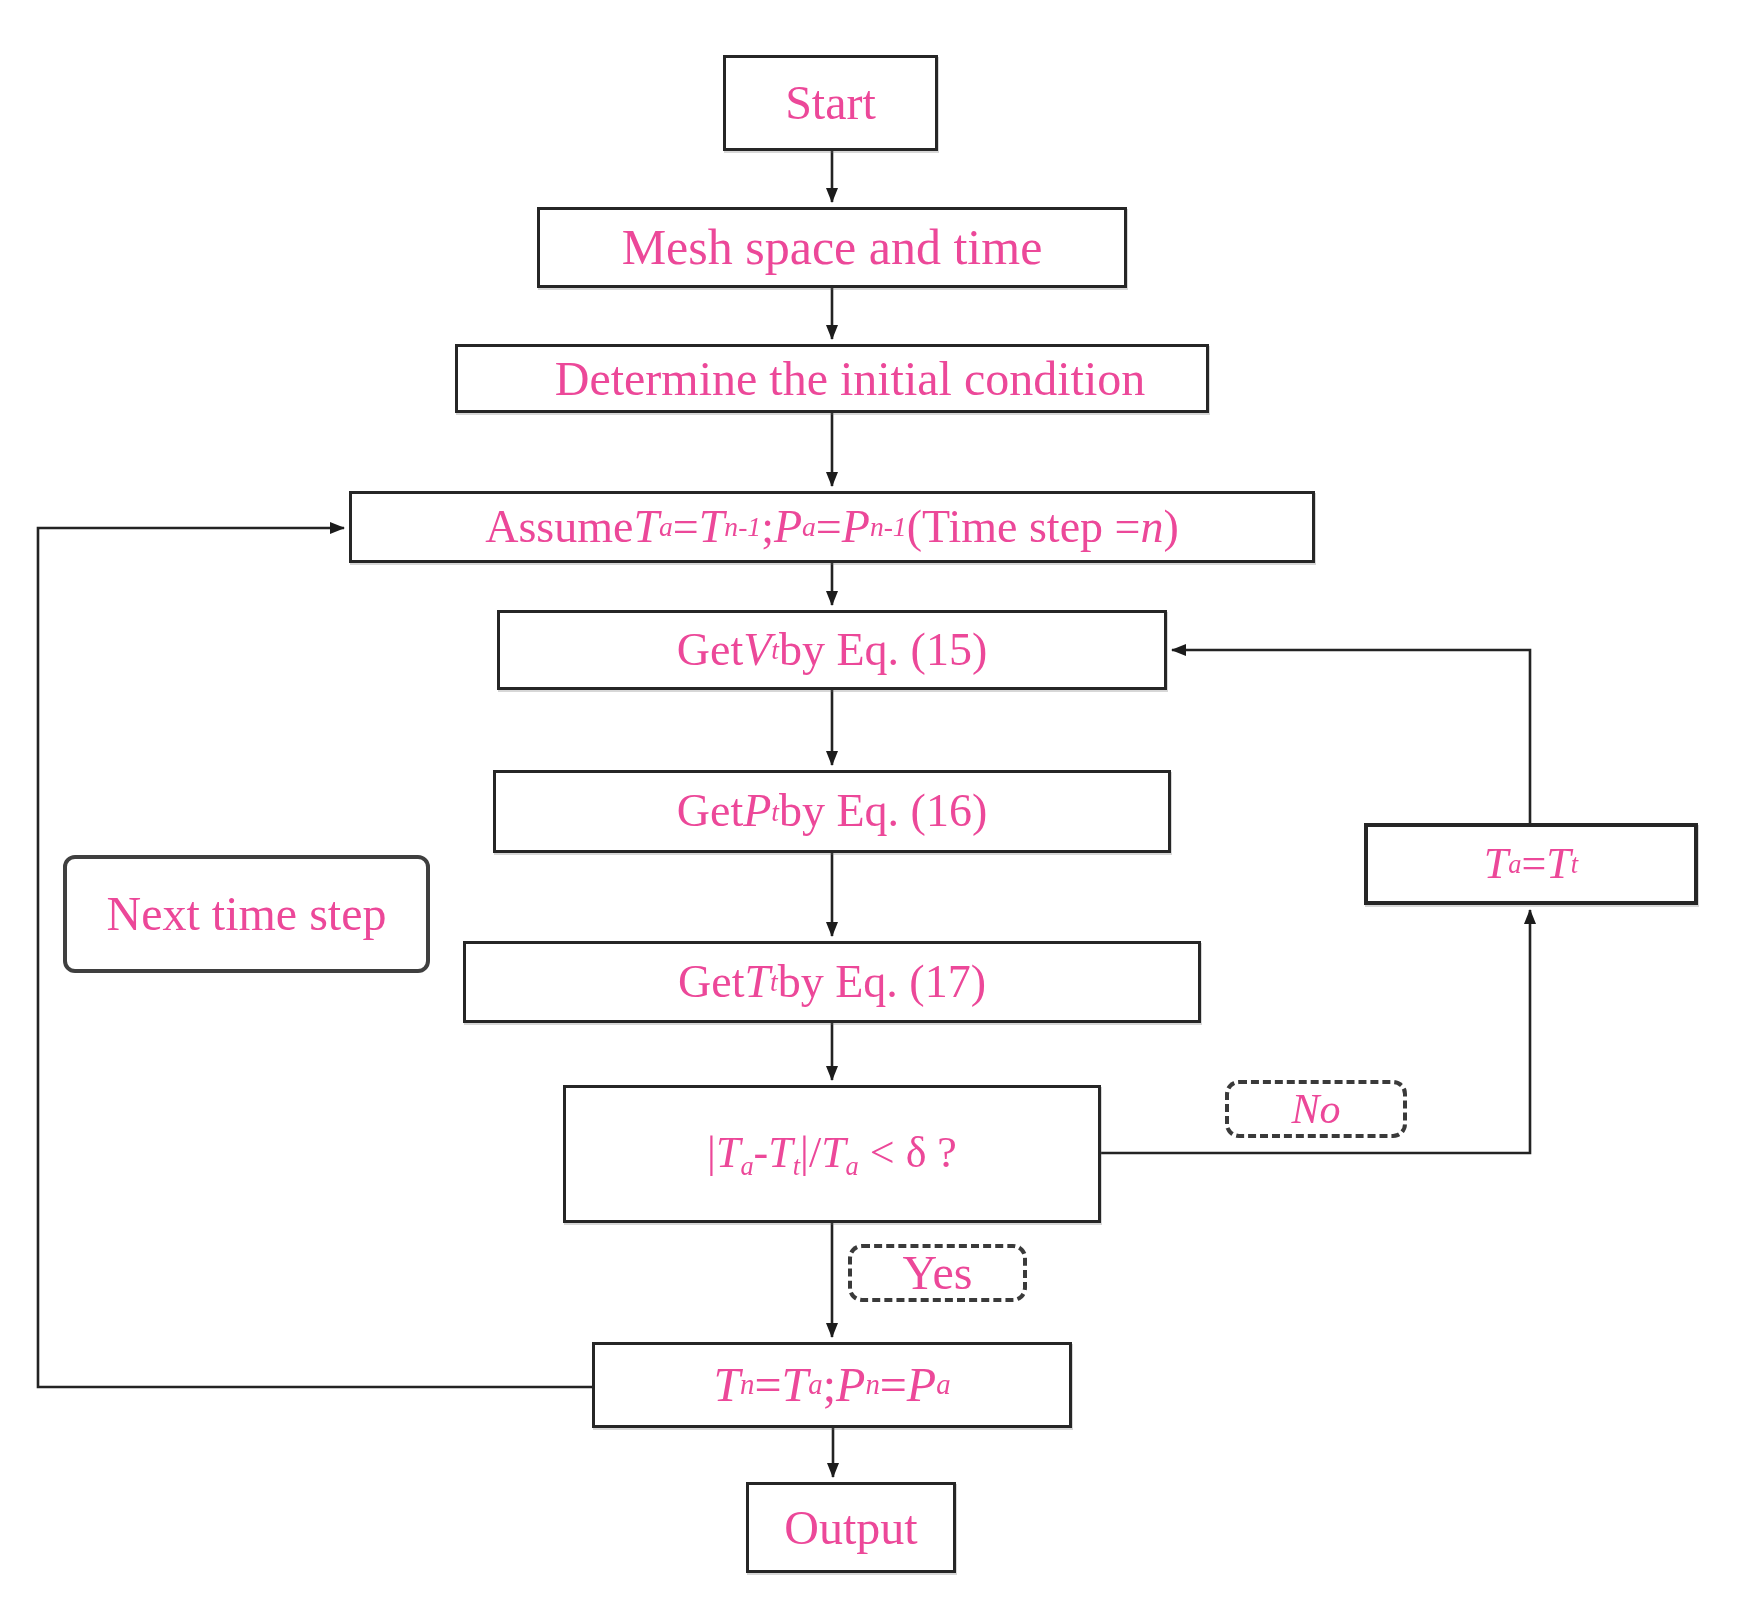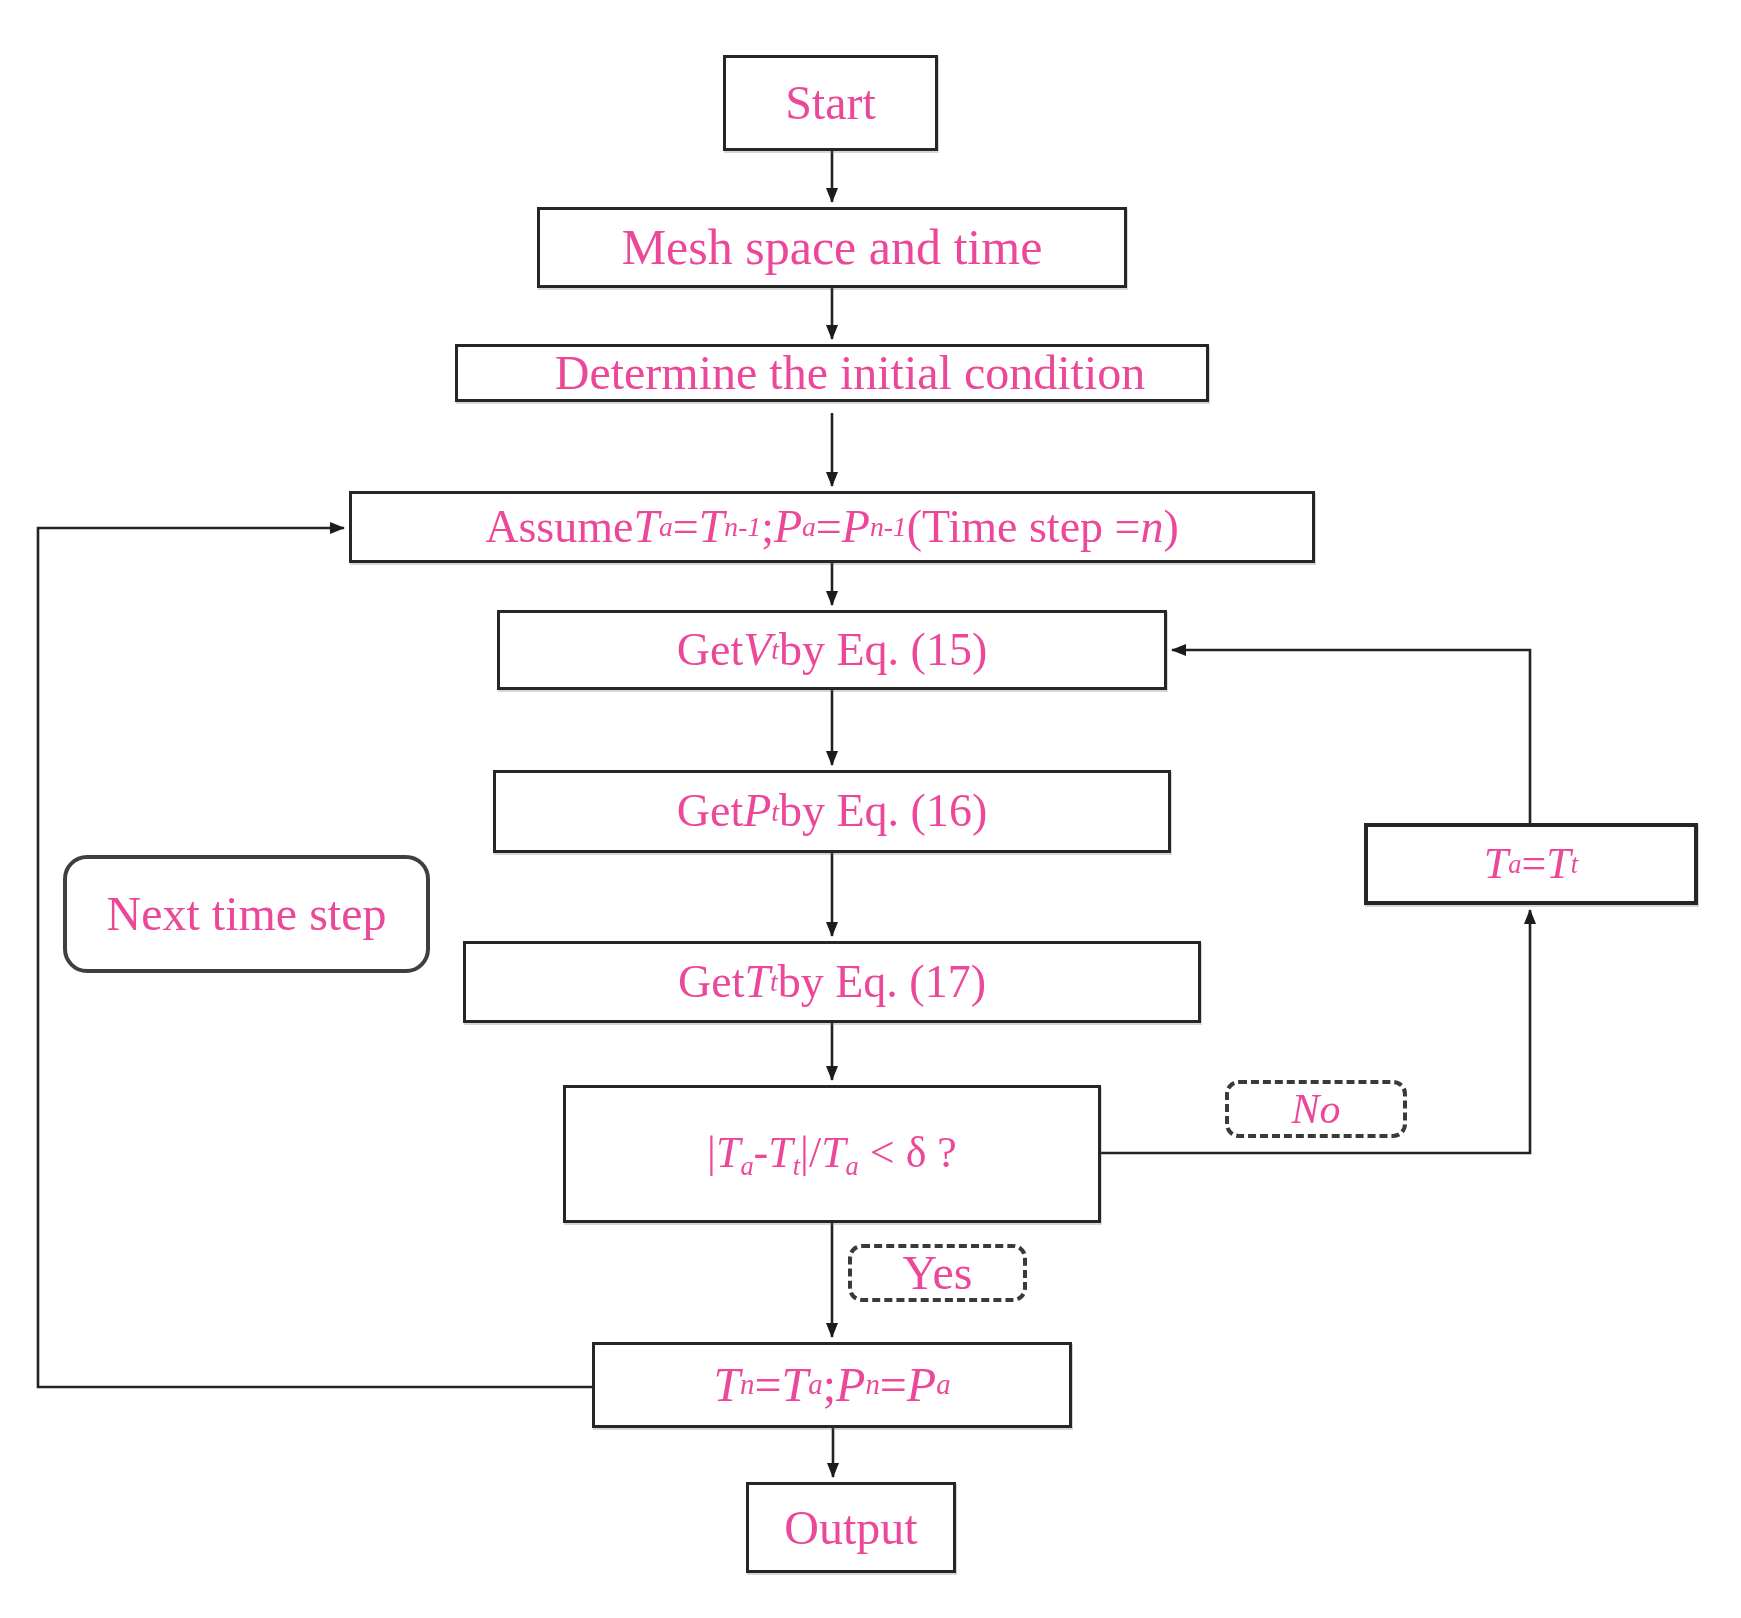--- a/index.html
+++ b/index.html
@@ -31,29 +31,29 @@
     line-height: 1.15;
     box-shadow: 1px 2px 0 rgba(110,110,110,0.28);
   }
   .dashed {
     border: 4px dashed #3a3a3a;
     border-radius: 14px;
     box-shadow: none;
   }
   .rounded {
     border: 4px solid #3f3f3f;
-    border-radius: 24px;
+    border-radius: 12px;
     box-shadow: none;
   }
   .seg-i { font-style: italic; }
   .seg-sub { font-style: italic; font-size: 0.60em; vertical-align: -0.32em; }
 
   #n-start     { left: 723px;  top: 55px;   width: 215px; height: 96px;  font-size: 48px; }
   #n-mesh      { left: 537px;  top: 207px;  width: 590px; height: 81px;  font-size: 50px; }
-  #n-determine { left: 455px;  top: 344px;  width: 754px; height: 58px;  font-size: 48px; padding-left: 36px; }
+  #n-determine { left: 455px;  top: 344px;  width: 754px; height: 69px;  font-size: 48px; padding-left: 36px; }
   #n-assume    { left: 349px;  top: 491px;  width: 966px; height: 72px;  font-size: 46px; }
   #n-getv      { left: 497px;  top: 610px;  width: 670px; height: 80px;  font-size: 46px; }
   #n-getp     { left: 493px;  top: 770px;  width: 678px; height: 83px;  font-size: 46px; }
   #n-gett      { left: 463px;  top: 941px;  width: 738px; height: 82px;  font-size: 46px; }
   #n-decision  { left: 563px;  top: 1085px; width: 538px; height: 138px; font-size: 44px; line-height: 1.32; }
   #n-yes       { left: 848px;  top: 1244px; width: 179px; height: 58px;  font-size: 48px; }
   #n-no        { left: 1225px; top: 1080px; width: 182px; height: 58px;  font-size: 42px; font-style: italic; }
   #n-assign    { left: 592px;  top: 1342px; width: 480px; height: 86px;  font-size: 48px; }
   #n-output    { left: 730px;  top: 1482px; width: 210px; height: 91px;  font-size: 48px; margin-left: 16px; }
   #n-next      { left: 63px;   top: 855px;  width: 367px; height: 118px; font-size: 48px; }

